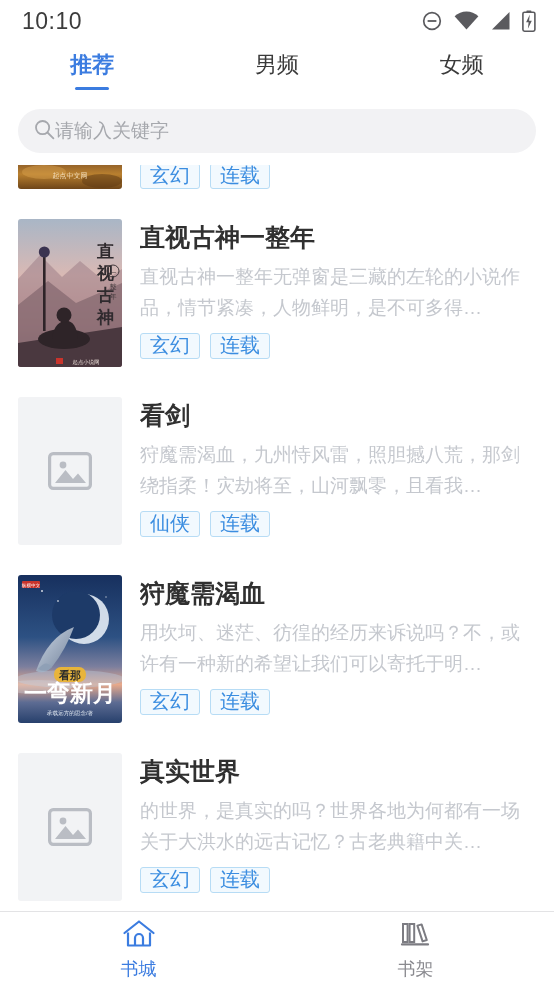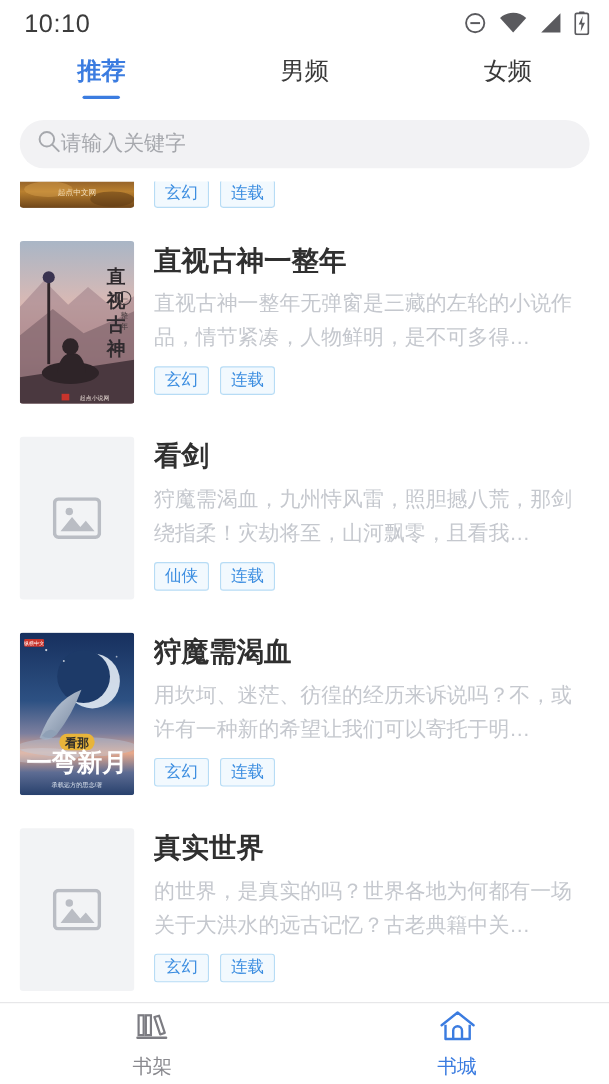--- a/index.html
+++ b/index.html
@@ -66,21 +66,21 @@
   .btitle {
     font-size:25px; color:#303030; font-weight:bold; line-height:32px;
     white-space:nowrap; overflow:hidden; text-overflow:ellipsis; margin-bottom:8px;
   }
   .bdesc {
     font-size:19px; color:#c5c8ce; line-height:31px; height:62px; overflow:hidden;
     display:-webkit-box; -webkit-line-clamp:2; -webkit-box-orient:vertical;
   }
   .tags { display:flex; gap:10px; margin-top:10px; }
   .tag {
-    font-size:15px; color:#3b8de0; border:1px solid #b7dcf5;
+    font-size:20px; color:#3b8de0; border:1px solid #b7dcf5;
     background:#f2f9fe; border-radius:3px; padding:3px 9px 4px; line-height:17px;
   }
   .book.clipped .tags { margin-top:0; }
   .book.clipped .info { padding-top:0; display:flex; align-items:flex-end; }
 
   
   .bottomnav {
     flex:0 0 74px; height:74px; display:flex; border-top:1px solid #e3e3e5; background:#fff;
   }
   .navitem {
@@ -302,36 +302,36 @@
             <span class="tag">玄幻</span>
             <span class="tag">连载</span>
           </div>
         </div>
       </div>
 
     </div>
   </div>
 
   <div class="bottomnav">
+    <div class="navitem active">
+      <span>
+        <svg width="34" height="30" viewBox="0 0 34 30">
+          <path d="M2.5 14 L17 2.5 L31.5 14" fill="none" stroke="#3b7ce0" stroke-width="2.2" stroke-linecap="round" stroke-linejoin="round"></path>
+          <path d="M6 13.5 L6 26.5 L28 26.5 L28 13.5" fill="none" stroke="#3b7ce0" stroke-width="2.2" stroke-linejoin="round"></path>
+          <path d="M13 26.5 L13 19 a4 4 0 0 1 8 0 L21 26.5" fill="none" stroke="#3b7ce0" stroke-width="2.2" stroke-linejoin="round"></path>
+        </svg>
+      </span>
+      <span class="navlabel">书城</span>
+    </div>
     <div class="navitem">
       <span>
         <svg width="34" height="30" viewBox="0 0 34 30">
           <rect x="4" y="5" width="4.6" height="18" fill="none" stroke="#7c7c82" stroke-width="2"></rect>
           <rect x="10.6" y="5" width="4.6" height="18" fill="none" stroke="#7c7c82" stroke-width="2"></rect>
           <path d="M18.4 6.6 L22.6 5.4 L27.8 21 L23.6 22.4 Z" fill="none" stroke="#7c7c82" stroke-width="2" stroke-linejoin="round"></path>
           <line x1="3" y1="25.4" x2="29" y2="25.4" stroke="#7c7c82" stroke-width="2.2" stroke-linecap="round"></line>
         </svg>
       </span>
       <span class="navlabel">书架</span>
     </div>
-    <div class="navitem active">
-      <span>
-        <svg width="34" height="30" viewBox="0 0 34 30">
-          <path d="M2.5 14 L17 2.5 L31.5 14" fill="none" stroke="#3b7ce0" stroke-width="2.2" stroke-linecap="round" stroke-linejoin="round"></path>
-          <path d="M6 13.5 L6 26.5 L28 26.5 L28 13.5" fill="none" stroke="#3b7ce0" stroke-width="2.2" stroke-linejoin="round"></path>
-          <path d="M13 26.5 L13 19 a4 4 0 0 1 8 0 L21 26.5" fill="none" stroke="#3b7ce0" stroke-width="2.2" stroke-linejoin="round"></path>
-        </svg>
-      </span>
-      <span class="navlabel">书城</span>
-    </div>
   </div>
 
 </div>
 
 </body></html>

